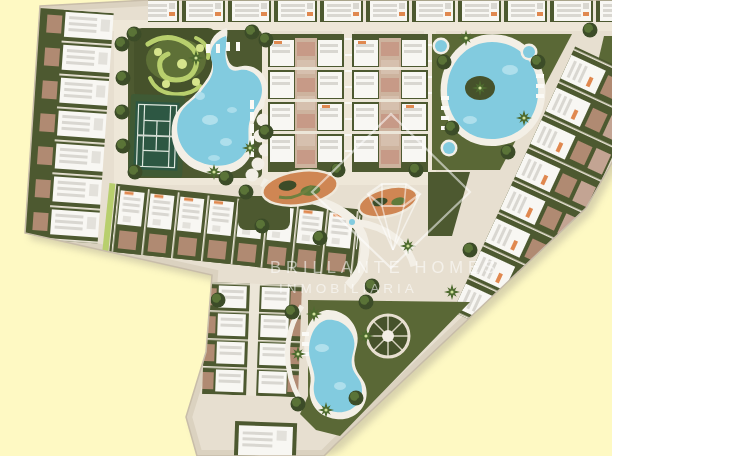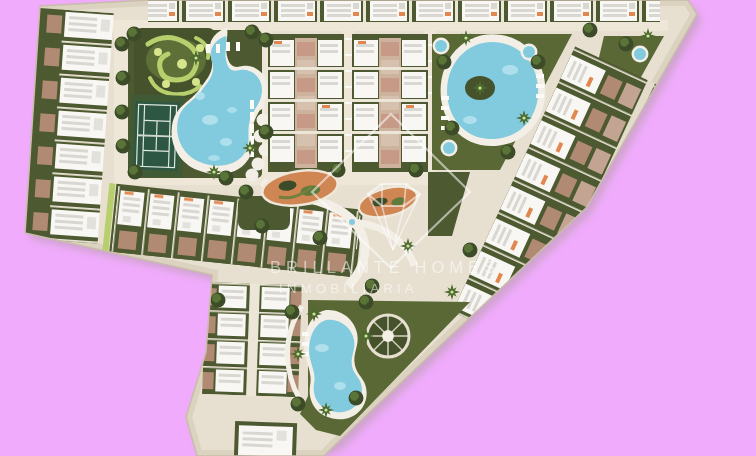--- a/index.html
+++ b/index.html
@@ -1,16 +1,16 @@
 <!DOCTYPE html>
 <html style="--road-base: #e7dfd0; --road-light: #eee7d8; --walk: #ece6d8; --edge-band: #dbd2c0; --edge-line: #c8bda9; --garden: #4d5930; --garden-dark: #46522b; --lawn: #5a6836; --hedge-light: #b8cf6d; --hedge-pale: #d6e48c; --court-apron: #3f5a35; --court-green: #2d5743; --court-line: #dfe8df; --pool: #82cbdf; --pool-light: #b9e4ef; --pool-deep: #5cb6d2; --deck: #f3efe6; --roof: #f8f7f3; --roof-stripe: #d9d7d1; --roof-unit: #e3e1db; --terrace: #b08a72; --terrace-mauve: #c3a493; --orange: #e0884f; --terracotta: #cf8653; --tree: #3c4c28; --tree-light: #5f7a3a; --palm: #4e6b2f; --watermark: rgba(255,255,255,0.55); --shadow: #a09a8b;"><head>
 <meta charset="utf-8">
 <style>
   html,body{margin:0;padding:0;background:#ffffff;}
-  .stage{position:relative;width:756px;height:456px;background:#f0abfc;overflow:hidden;
+  .stage{position:relative;width:612px;height:456px;background:#fef9c3;overflow:hidden;
          font-family:"Liberation Sans", sans-serif;}
   svg{display:block}
   
   .base{fill:var(--road-base)}
   .roadL{fill:var(--road-light)}
   .green{fill:var(--garden)}
   .greenD{fill:var(--garden-dark)}
   .lawn{fill:var(--lawn)}
   .hedge{stroke:var(--hedge-light);fill:none;stroke-linecap:round}
   .hedgeFill{fill:var(--hedge-pale)}

